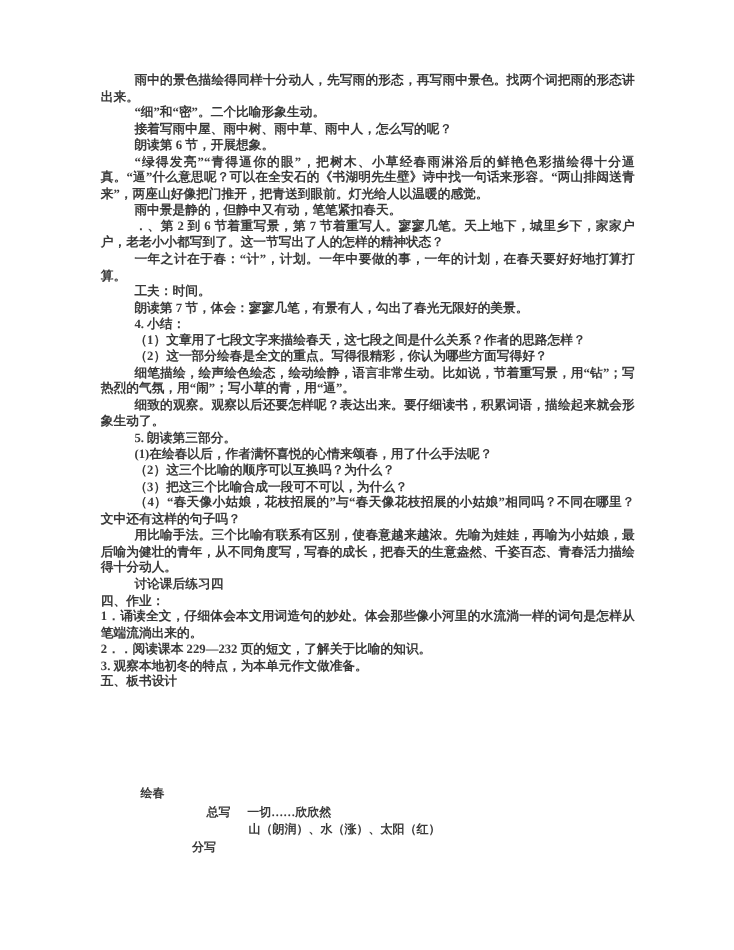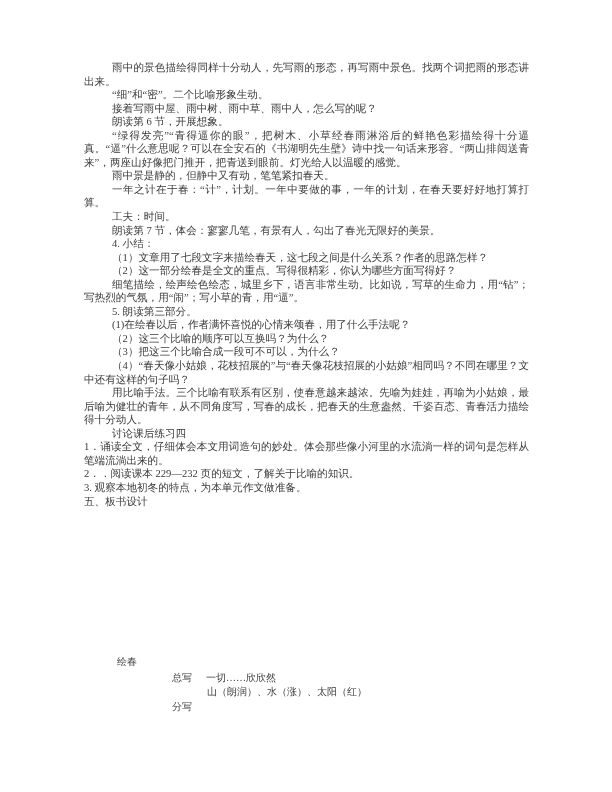--- a/index.html
+++ b/index.html
@@ -8,20 +8,21 @@
     background: #ffffff;
   }
   .page {
     position: relative;
     width: 612px;
     height: 792px;
     background: #ffffff;
     overflow: hidden;
     font-family: "Liberation Serif", "DejaVu Serif", serif;
     color: #3a3a3a;
+    font-weight: bold;
   }
   .text-body {
     position: absolute;
     left: 84px;
     top: 61px;
     width: 445px;
     font-size: 10.6px;
     line-height: 13.55px;
     text-align: justify;
     word-break: break-all;
@@ -37,48 +38,51 @@
     position: absolute;
     font-size: 10px;
     line-height: 13.55px;
     white-space: nowrap;
     color: #3a3a3a;
   }
   .board-title   { left: 117px; top: 655px; }
   .board-row1    { left: 172px; top: 671px; }
   .board-row1 .board-content { margin-left: 14px; text-align: center; }
   .board-detail  { left: 207px; top: 685px; }
-  .board-fenxie  { left: 172px; top: 700px; }
+  .board-fenxie  { left: 160px; top: 700px; }
 </style>
 </head>
 <body>
 
 <div class="page">
 
   <div class="text-body">
       <div class="para indent">雨中的景色描绘得同样十分动人，先写雨的形态，再写雨中景色。找两个词把雨的形态讲出来。</div>
       <div class="para indent">“细”和“密”。二个比喻形象生动。</div>
       <div class="para indent">接着写雨中屋、雨中树、雨中草、雨中人，怎么写的呢？</div>
       <div class="para indent">朗读第 6 节，开展想象。</div>
       <div class="para indent">“绿得发亮”“青得逼你的眼”，把树木、小草经春雨淋浴后的鲜艳色彩描绘得十分逼真。“逼”什么意思呢？可以在全安石的《书湖明先生壁》诗中找一句话来形容。“两山排闼送青来”，两座山好像把门推开，把青送到眼前。灯光给人以温暖的感觉。</div>
       <div class="para indent">雨中景是静的，但静中又有动，笔笔紧扣春天。</div>
+      <div class="para indent">．、第 2 到 6 节着重写景，第 7 节着重写人。寥寥几笔。天上地下，城里乡下，家家户户，老老小小都写到了。这一节写出了人的怎样的精神状态？</div>
       <div class="para indent">一年之计在于春：“计”，计划。一年中要做的事，一年的计划，在春天要好好地打算打算。</div>
       <div class="para indent">工夫：时间。</div>
       <div class="para indent">朗读第 7 节，体会：寥寥几笔，有景有人，勾出了春光无限好的美景。</div>
       <div class="para indent">4. 小结：</div>
       <div class="para indent">（1）文章用了七段文字来描绘春天，这七段之间是什么关系？作者的思路怎样？</div>
       <div class="para indent">（2）这一部分绘春是全文的重点。写得很精彩，你认为哪些方面写得好？</div>
-      <div class="para indent">细笔描绘，绘声绘色绘态，城里乡下，语言非常生动。比如说，写草的生命力，用“钻”；写热烈的气氛，用“闹”；写小草的青，用“逼”。</div>
+      <div class="para indent">细笔描绘，绘声绘色绘态，绘动绘静，语言非常生动。比如说，节着重写景，用“钻”；写热烈的气氛，用“闹”；写小草的青，用“逼”。</div>
+      <div class="para indent">细致的观察。观察以后还要怎样呢？表达出来。要仔细读书，积累词语，描绘起来就会形象生动了。</div>
       <div class="para indent">5. 朗读第三部分。</div>
       <div class="para indent">(1)在绘春以后，作者满怀喜悦的心情来颂春，用了什么手法呢？</div>
       <div class="para indent">（2）这三个比喻的顺序可以互换吗？为什么？</div>
       <div class="para indent">（3）把这三个比喻合成一段可不可以，为什么？</div>
       <div class="para indent">（4）“春天像小姑娘，花枝招展的”与“春天像花枝招展的小姑娘”相同吗？不同在哪里？文中还有这样的句子吗？</div>
       <div class="para indent">用比喻手法。三个比喻有联系有区别，使春意越来越浓。先喻为娃娃，再喻为小姑娘，最后喻为健壮的青年，从不同角度写，写春的成长，把春天的生意盎然、千姿百态、青春活力描绘得十分动人。</div>
       <div class="para indent">讨论课后练习四</div>
+      <div class="para">四、作业：</div>
       <div class="para">1．诵读全文，仔细体会本文用词造句的妙处。体会那些像小河里的水流淌一样的词句是怎样从笔端流淌出来的。</div>
       <div class="para">2．．阅读课本 229—232 页的短文，了解关于比喻的知识。</div>
       <div class="para">3. 观察本地初冬的特点，为本单元作文做准备。</div>
       <div class="para">五、板书设计</div>
     </div>
 
   <div class="board-item board-title">绘春</div>
 
   <div class="board-item board-row1">
     <span>总写</span><span class="board-content">一切……欣欣然</span>

